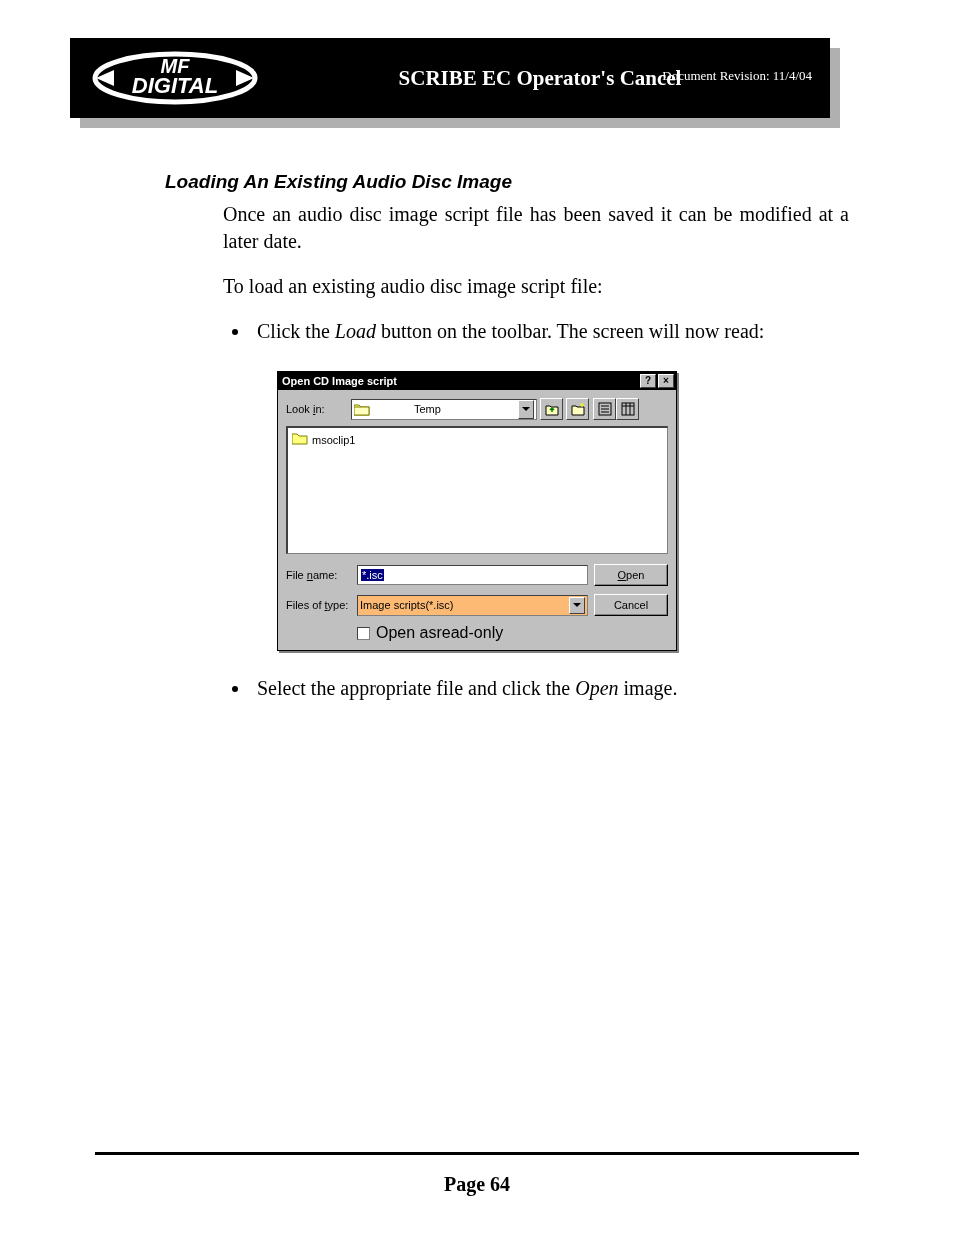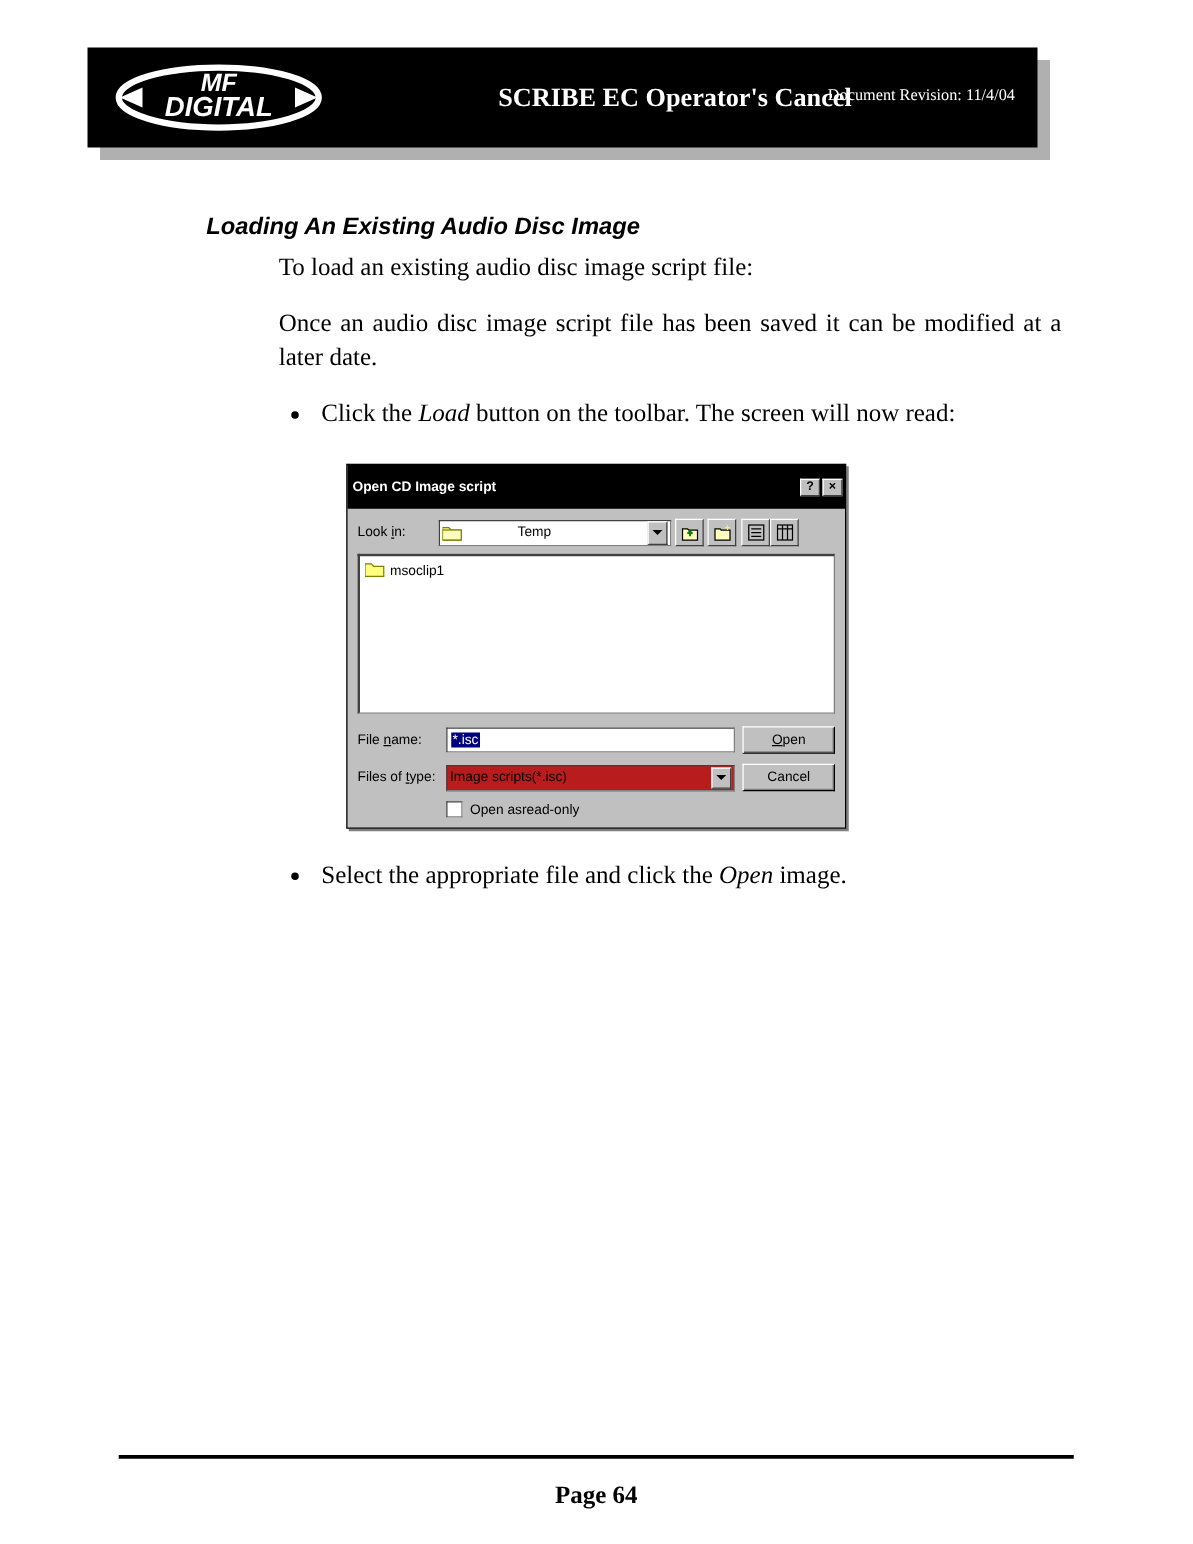--- a/index.html
+++ b/index.html
@@ -98,21 +98,21 @@
     border: 1px solid #000;
     background: #c0c0c0;
     font-family: "MS Sans Serif", Tahoma, Arial, sans-serif;
     font-size: 11px;
     box-shadow: 2px 2px 0 #808080;
   }
   .dlg-title {
     background: #000080;
     background: #000;
     color: #fff;
-    height: 35px;
+    height: 18px;
     display: flex;
     align-items: center;
     padding: 0 2px 0 4px;
     font-weight: bold;
   }
   .dlg-title-text { flex: 1; }
   .dlg-title-btn {
     width: 16px; height: 14px;
     background: #c0c0c0;
     border: 1px solid #fff;
@@ -207,41 +207,41 @@
     font-size: 11px;
     display:flex;align-items:center;
   }
   .textbox .sel {
     background: #000080;
     color: #fff;
     padding: 0 1px;
   }
   .select {
     height: 21px;
-    background: #b91c1c;
+    background: #fdba74;
     border: 1px solid #808080;
     border-top-color:#404040; border-left-color:#404040;
     display:flex; align-items:center;
     padding: 0 2px;
     font-size: 11px;
   }
   .select .combo-arrow { height: 17px; }
   .win-btn {
     height: 22px;
     background: #c0c0c0;
     border: 1px solid #fff;
     border-right-color:#000; border-bottom-color:#000;
     box-shadow: inset -1px -1px 0 #808080;
     display:flex;align-items:center;justify-content:center;
     font-size: 11px;
   }
   .win-btn .u { text-decoration: underline; }
   .chk-row {
     grid-column: 2 / 3;
-    display:flex; align-items:center; font-size:11px;
+    display:flex; align-items:center; font-size:16px;
   }
   .chk {
     width: 13px; height: 13px;
     background: #fff;
     border: 1px solid #808080;
     border-top-color:#404040; border-left-color:#404040;
     margin-right: 6px;
   }
   
   .footer-line {
@@ -276,22 +276,22 @@
         </div>
         <div class="banner-title">SCRIBE EC Operator's Cancel</div>
         <div class="banner-rev">Document Revision: 11/4/04</div>
       </div>
     </div>
   </div>
 
   <div class="content">
     <h2 class="section-title">Loading An Existing Audio Disc Image</h2>
     <div class="body-indent">
+      <p class="para">Once an audio disc image script file has been saved it can be modified at a later date.</p>
       <p class="para">To load an existing audio disc image script file:</p>
-      <p class="para">Once an audio disc image script file has been saved it can be modified at a later date.</p>
       <ul class="bullets">
         <li>
           <span>Click the </span><span class="italic">Load</span><span> button on the toolbar. The screen will now read:</span>
         </li>
       </ul>
     </div>
 
     <div class="dialog-wrap">
       <div class="dialog">
         <div class="dlg-title">

